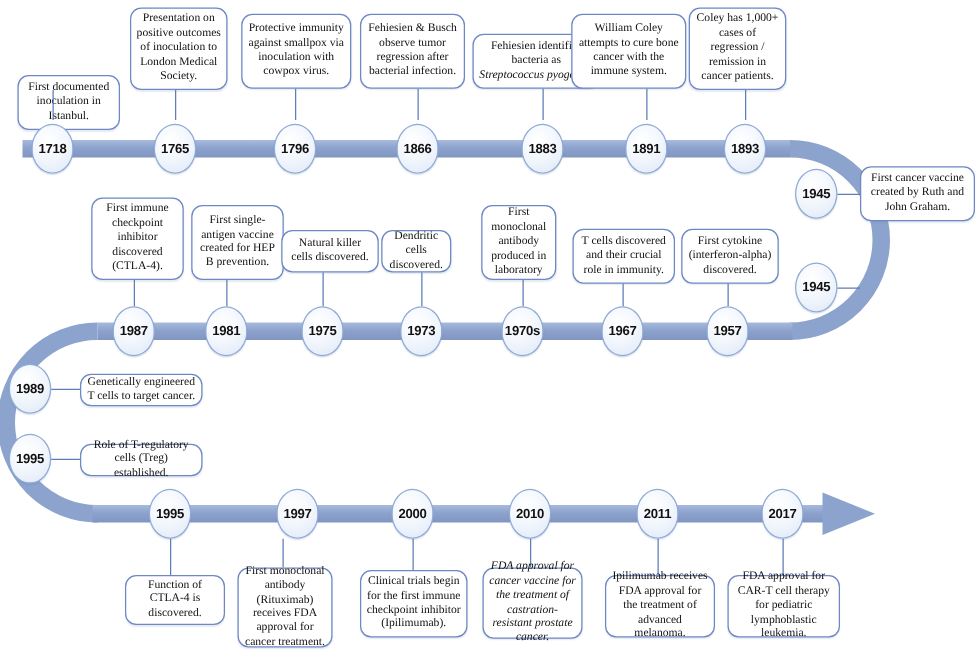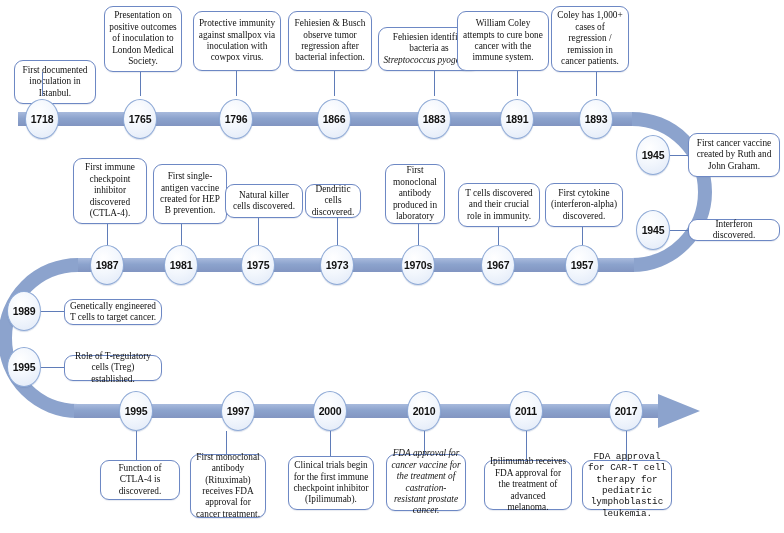--- a/index.html
+++ b/index.html
@@ -132,23 +132,20 @@
   <div class="lead h" style="left:670px;top:155px;width:18px;"></div>
   <div class="box" style="left:688px;top:133px;width:92px;height:44px;">
     <span>First cancer vaccine created by Ruth and John Graham.</span>
   </div>
 
   <div class="node" style="left:653px;top:230px;">
     <span class="ell"></span>
     <span class="yr">1945</span>
   </div>
   <div class="lead h" style="left:670px;top:230px;width:18px;"></div>
-  <div class="box" style="left:688px;top:219px;width:92px;height:22px;">
-    <span>Interferon discovered.</span>
-  </div>
 
   <div class="box" style="left:73px;top:158px;width:74px;height:66px;">
     <span>First immune checkpoint inhibitor discovered (CTLA-4).</span>
   </div>
   <div class="lead v" style="left:107px;top:224px;height:21px;"></div>
   <div class="node" style="left:107px;top:265px;">
     <span class="ell"></span>
     <span class="yr">1987</span>
   </div>
 
@@ -267,17 +264,17 @@
   <div class="lead v" style="left:526px;top:431px;height:29px;"></div>
   <div class="box" style="left:484px;top:460px;width:88px;height:50px;">
     <span>Ipilimumab receives FDA approval for the treatment of advanced melanoma.</span>
   </div>
 
   <div class="node" style="left:626px;top:411px;">
     <span class="ell"></span>
     <span class="yr">2017</span>
   </div>
   <div class="lead v" style="left:626px;top:431px;height:29px;"></div>
-  <div class="box" style="left:582px;top:460px;width:90px;height:50px;font-family:Liberation Mono, monospace;">
+  <div class="box" style="left:582px;top:460px;width:90px;height:50px;">
     <span>FDA approval for CAR-T cell therapy for pediatric lymphoblastic leukemia.</span>
   </div>
 
 </div>
 
 </body></html>

